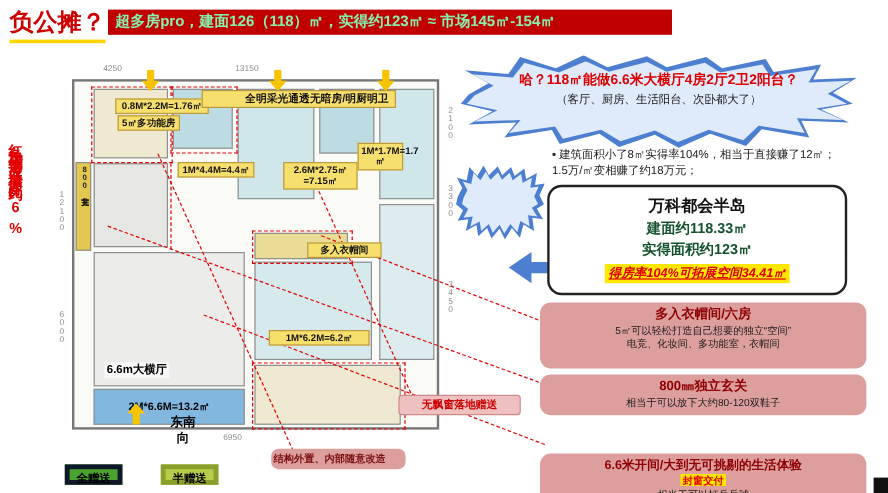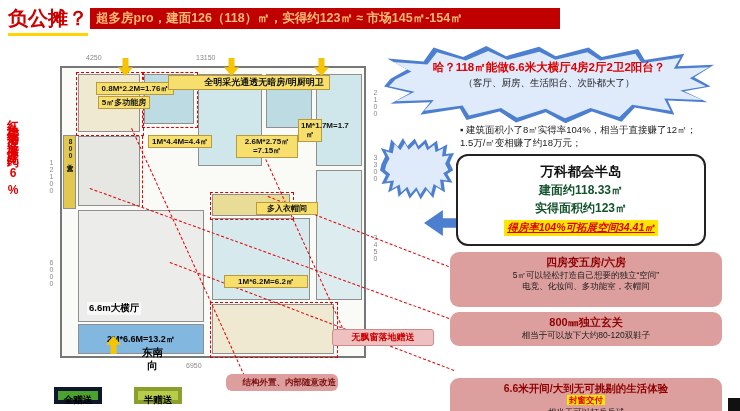--- a/index.html
+++ b/index.html
@@ -4,21 +4,21 @@
 <style>
   html,body{margin:0;padding:0;background:#fff;}
   #root{position:relative;width:740px;height:411px;background:#ffffff;overflow:hidden;
         font-family:"Liberation Sans",sans-serif;}
   .abs{position:absolute;}
   .vert{writing-mode:vertical-rl;text-orientation:upright;}
   
   .page-title{position:absolute;left:8px;top:5px;color:#cc0000;font-weight:bold;font-size:20px;
               border-bottom:3px solid #ffd400;padding-bottom:1px;z-index:9;}
   .banner-bar{position:absolute;left:90px;top:8px;width:470px;height:21px;background:#c00000;
-              color:#fdba74;font-weight:bold;font-size:12.5px;line-height:21px;padding:0 6px;
+              color:#86efac;font-weight:bold;font-size:12.5px;line-height:21px;padding:0 6px;
               box-sizing:border-box;z-index:9;white-space:nowrap;}
   
   .left-note{position:absolute;left:4px;top:110px;height:245px;color:#e30000;font-weight:bold;
              font-size:12px;letter-spacing:3px;z-index:8;}
   
   .plan-body{position:absolute;left:14px;top:12px;width:306px;height:292px;border:2px solid #777;
              background:#fafaf7;box-sizing:border-box;}
   .room{position:absolute;border:1px solid #8f8f8f;box-sizing:border-box;}
   .dim{position:absolute;color:#8a8a8a;font-size:7px;}
   .dash{position:absolute;border:1.6px dashed #e30000;z-index:4;}
@@ -55,21 +55,21 @@
   
   .pink{position:absolute;background:#dd9e9e;border-radius:9px;text-align:center;box-sizing:border-box;
         padding:4px 5px;z-index:6;}
   .pt{color:#8f0000;font-weight:bold;font-size:11px;line-height:1.25;}
   .pb{color:#1a1a1a;font-size:8.5px;line-height:1.35;}
   .hl{background:#ffe600;color:#dd0000;font-weight:bold;padding:0 2px;}
   
   .tag-nobay{position:absolute;left:332px;top:329px;width:100px;background:#eec0c0;border:1px solid #d08a8a;
              color:#cc0000;font-weight:bold;font-size:9px;text-align:center;padding:1px 0;border-radius:3px;z-index:6;}
   .tag-structure{position:absolute;left:226px;top:374px;width:112px;background:#dd9e9e;border-radius:6px;
-             color:#7a1010;font-weight:bold;font-size:8.5px;text-align:right;padding:3px 2px;z-index:6;
+             color:#7a1010;font-weight:bold;font-size:8.5px;text-align:left;padding:3px 2px;z-index:6;
              box-sizing:border-box;line-height:1.3;}
   .tag-green{position:absolute;width:48px;height:17px;color:#000;font-weight:bold;font-size:9.5px;
              text-align:center;line-height:17px;z-index:6;border:4px solid #0f172a;box-sizing:border-box;}
   .dir-label{position:absolute;left:142px;top:346px;color:#000;font-weight:bold;font-size:10.5px;
              line-height:1.2;text-align:center;z-index:6;}
   .corner-mark{position:absolute;left:728px;top:398px;width:12px;height:13px;background:#111;}
 </style>
 </head>
 <body>
 
@@ -127,21 +127,21 @@
   <div class="dir-label">
     <div>东南</div>
     <div>向</div>
   </div>
 
   <div class="cal" style="left:96px;top:82px;width:78px;">0.8M*2.2M=1.76㎡</div>
   <div class="cal" style="left:98px;top:96px;width:52px;">5㎡多功能房</div>
   <div class="cal" style="left:168px;top:75px;width:162px;font-size:9px;padding-left:32px;">全明采光通透无暗房/明厨明卫</div>
   <div class="cal" style="left:148px;top:135px;width:64px;">1M*4.4M=4.4㎡</div>
   <div class="cal" style="left:236px;top:135px;width:62px;">2.6M*2.75㎡=7.15㎡</div>
-  <div class="cal" style="left:298px;top:119px;width:24px;">1M*1.7M=1.7㎡</div>
+  <div class="cal" style="left:298px;top:119px;width:38px;">1M*1.7M=1.7㎡</div>
   <div class="cal" style="left:256px;top:202px;width:62px;">多入衣帽间</div>
   <div class="cal" style="left:224px;top:275px;width:84px;">1M*6.2M=6.2㎡</div>
 
   <div class="conn" style="left:132px;top:128px;width:272px;transform:rotate(65.5deg);"></div>
   <div class="conn" style="left:90px;top:188px;width:387px;transform:rotate(19.9deg);"></div>
   <div class="conn" style="left:268px;top:196px;width:199px;transform:rotate(21.2deg);"></div>
   <div class="conn" style="left:170px;top:262px;width:304px;transform:rotate(20.8deg);"></div>
   <div class="conn" style="left:262px;top:150px;width:200px;transform:rotate(65.5deg);"></div>
 
   <div class="burst burst-outer" style="left:384px;top:46px;width:330px;height:78px;">
@@ -158,21 +158,21 @@
   <div class="blue-arrow-left"></div>
 
   <div class="info-card">
     <div class="ic-title">万科都会半岛</div>
     <div class="ic-line">建面约118.33㎡</div>
     <div class="ic-line">实得面积约123㎡</div>
     <div class="ic-hl">得房率104%可拓展空间34.41㎡</div>
   </div>
 
   <div class="pink" style="left:450px;top:252px;width:272px;height:55px;">
-    <div class="pt">四房变五房/六房</div>
+    <div class="pt">多入衣帽间/六房</div>
     <div class="pb">5㎡可以轻松打造自己想要的独立“空间”</div>
     <div class="pb">电竞、化妆间、多功能室，衣帽间</div>
   </div>
   <div class="pink" style="left:450px;top:312px;width:272px;height:34px;">
     <div class="pt">800㎜独立玄关</div>
     <div class="pb">相当于可以放下大约80-120双鞋子</div>
   </div>
   <div class="pink" style="left:450px;top:350px;width:272px;height:57px;margin-top:28px;">
     <div class="pt" style="font-size:10.5px;">6.6米开间/大到无可挑剔的生活体验</div>
     <div class="pb"><span class="hl">封窗交付</span></div>

